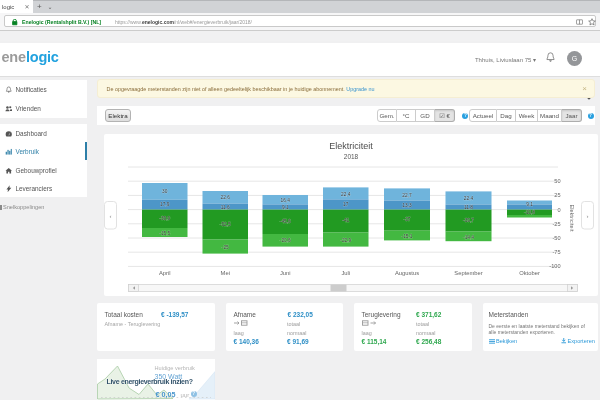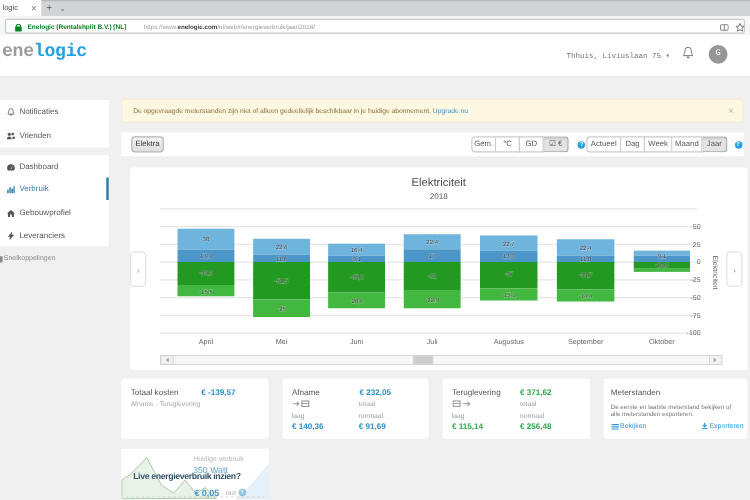--- a/index.html
+++ b/index.html
@@ -13,21 +13,21 @@
 #tabx{left:24.5px;top:3px;font-size:6px;color:#777;}
 #newtab{left:37px;top:2px;font-size:8px;color:#5a5a5a;font-weight:400;}
 #tabchev{left:47.5px;top:2.5px;font-size:6px;color:#5a5a5a;}
 #urlrow{left:0;top:13px;width:600px;height:18px;background:#f6f6f7;border-bottom:1px solid #cccccc;}
 #urlfield{left:4px;top:2px;width:592px;height:11.5px;background:#fff;border:1px solid #c9c9c9;border-radius:2px;}
 #evtext{left:17px;top:3px;font-size:5.2px;color:#058122;font-weight:bold;}
 #urltext{left:110px;top:3.2px;font-size:5px;color:#9a9a9a;}
 #urltext b{color:#3b3b3b;font-weight:bold;}
 #bookstrip{left:0;top:31px;width:600px;height:9.5px;background:#f1f1f2;}
 
-#pagehead{left:0;top:28px;width:600px;height:33.5px;background:#fff;border-bottom:1px solid #dedede;font-family:Liberation Mono, monospace;}
+#pagehead{left:0;top:43px;width:600px;height:33.5px;background:#fff;border-bottom:1px solid #dedede;}
 #logo{left:1.5px;top:5.5px;font-size:14.5px;font-weight:bold;letter-spacing:-0.2px;}
 #logo .g1{color:#9b9b9b;}
 #logo .g2{color:#22a2df;}
 #housesel{left:450px;top:13px;width:86px;font-size:6px;color:#777;text-align:right;}
 #avatar{left:567px;top:8px;width:15px;height:15px;border-radius:50%;background:#949699;color:#fff;font-size:7px;text-align:center;line-height:15px;}
 
 
 .scard{left:0;width:87px;background:#fff;}
 #scard1{top:79.5px;height:38px;}
 #scard2{top:124px;height:72.5px;}

